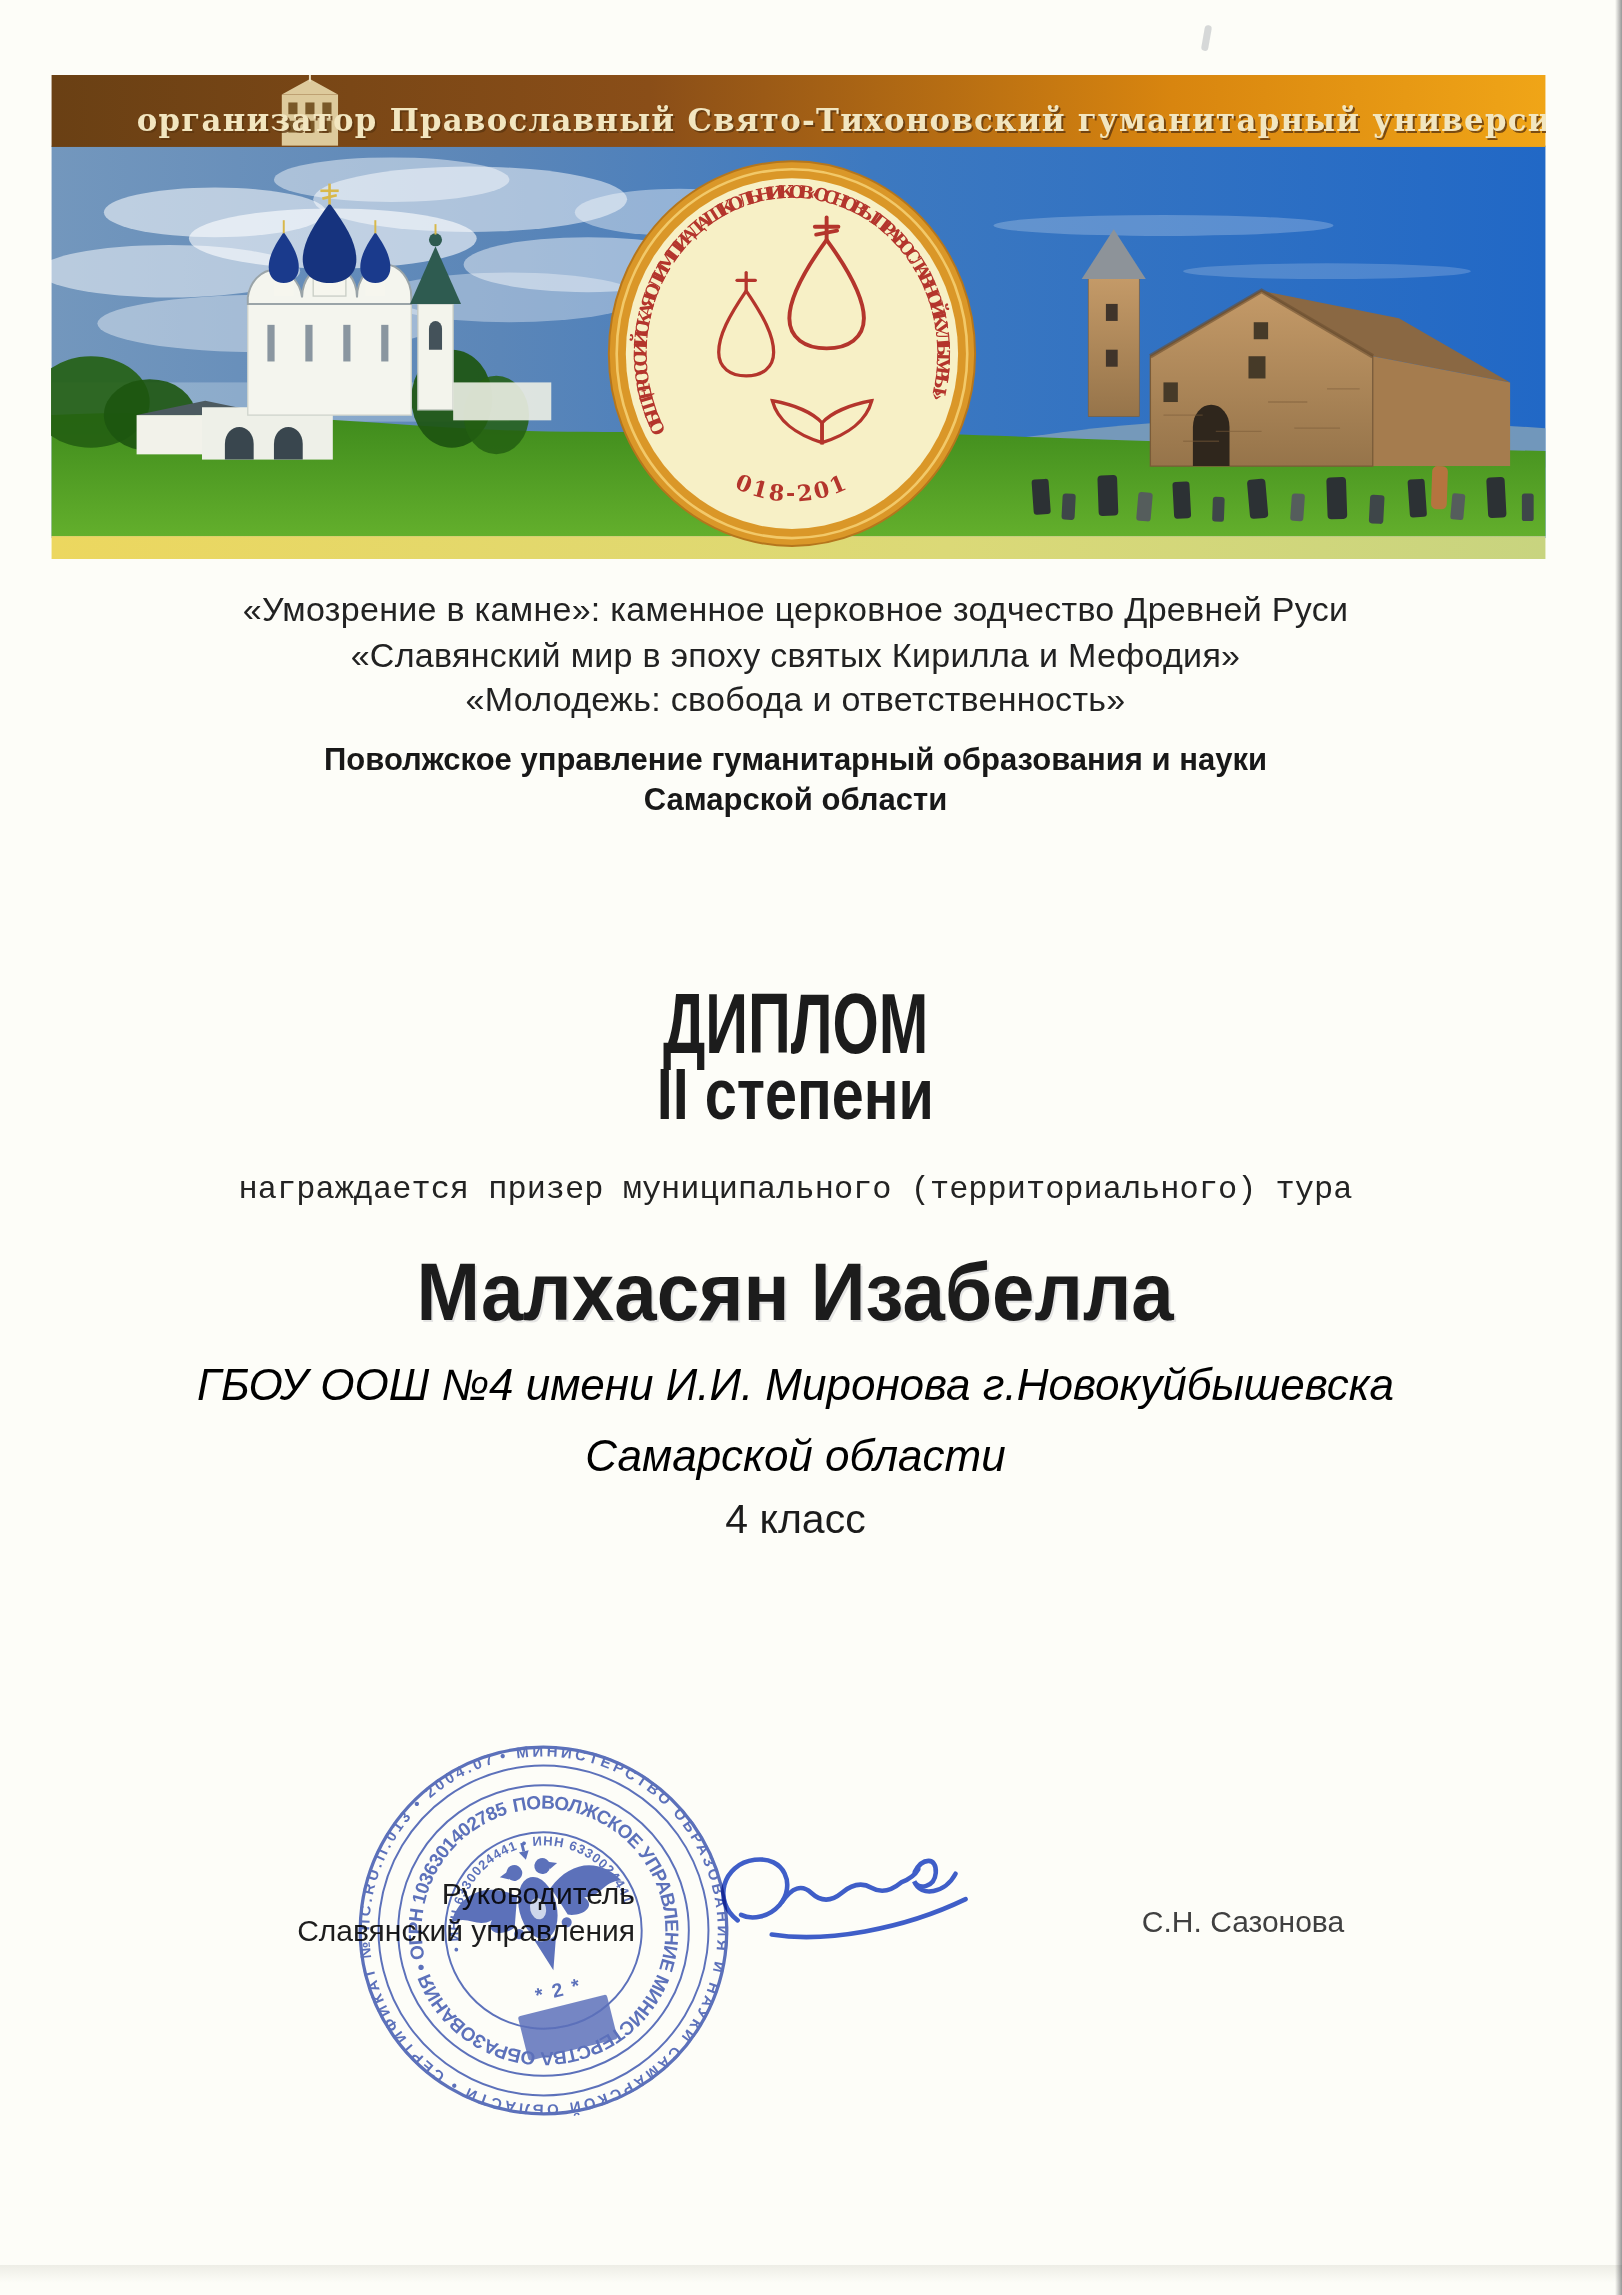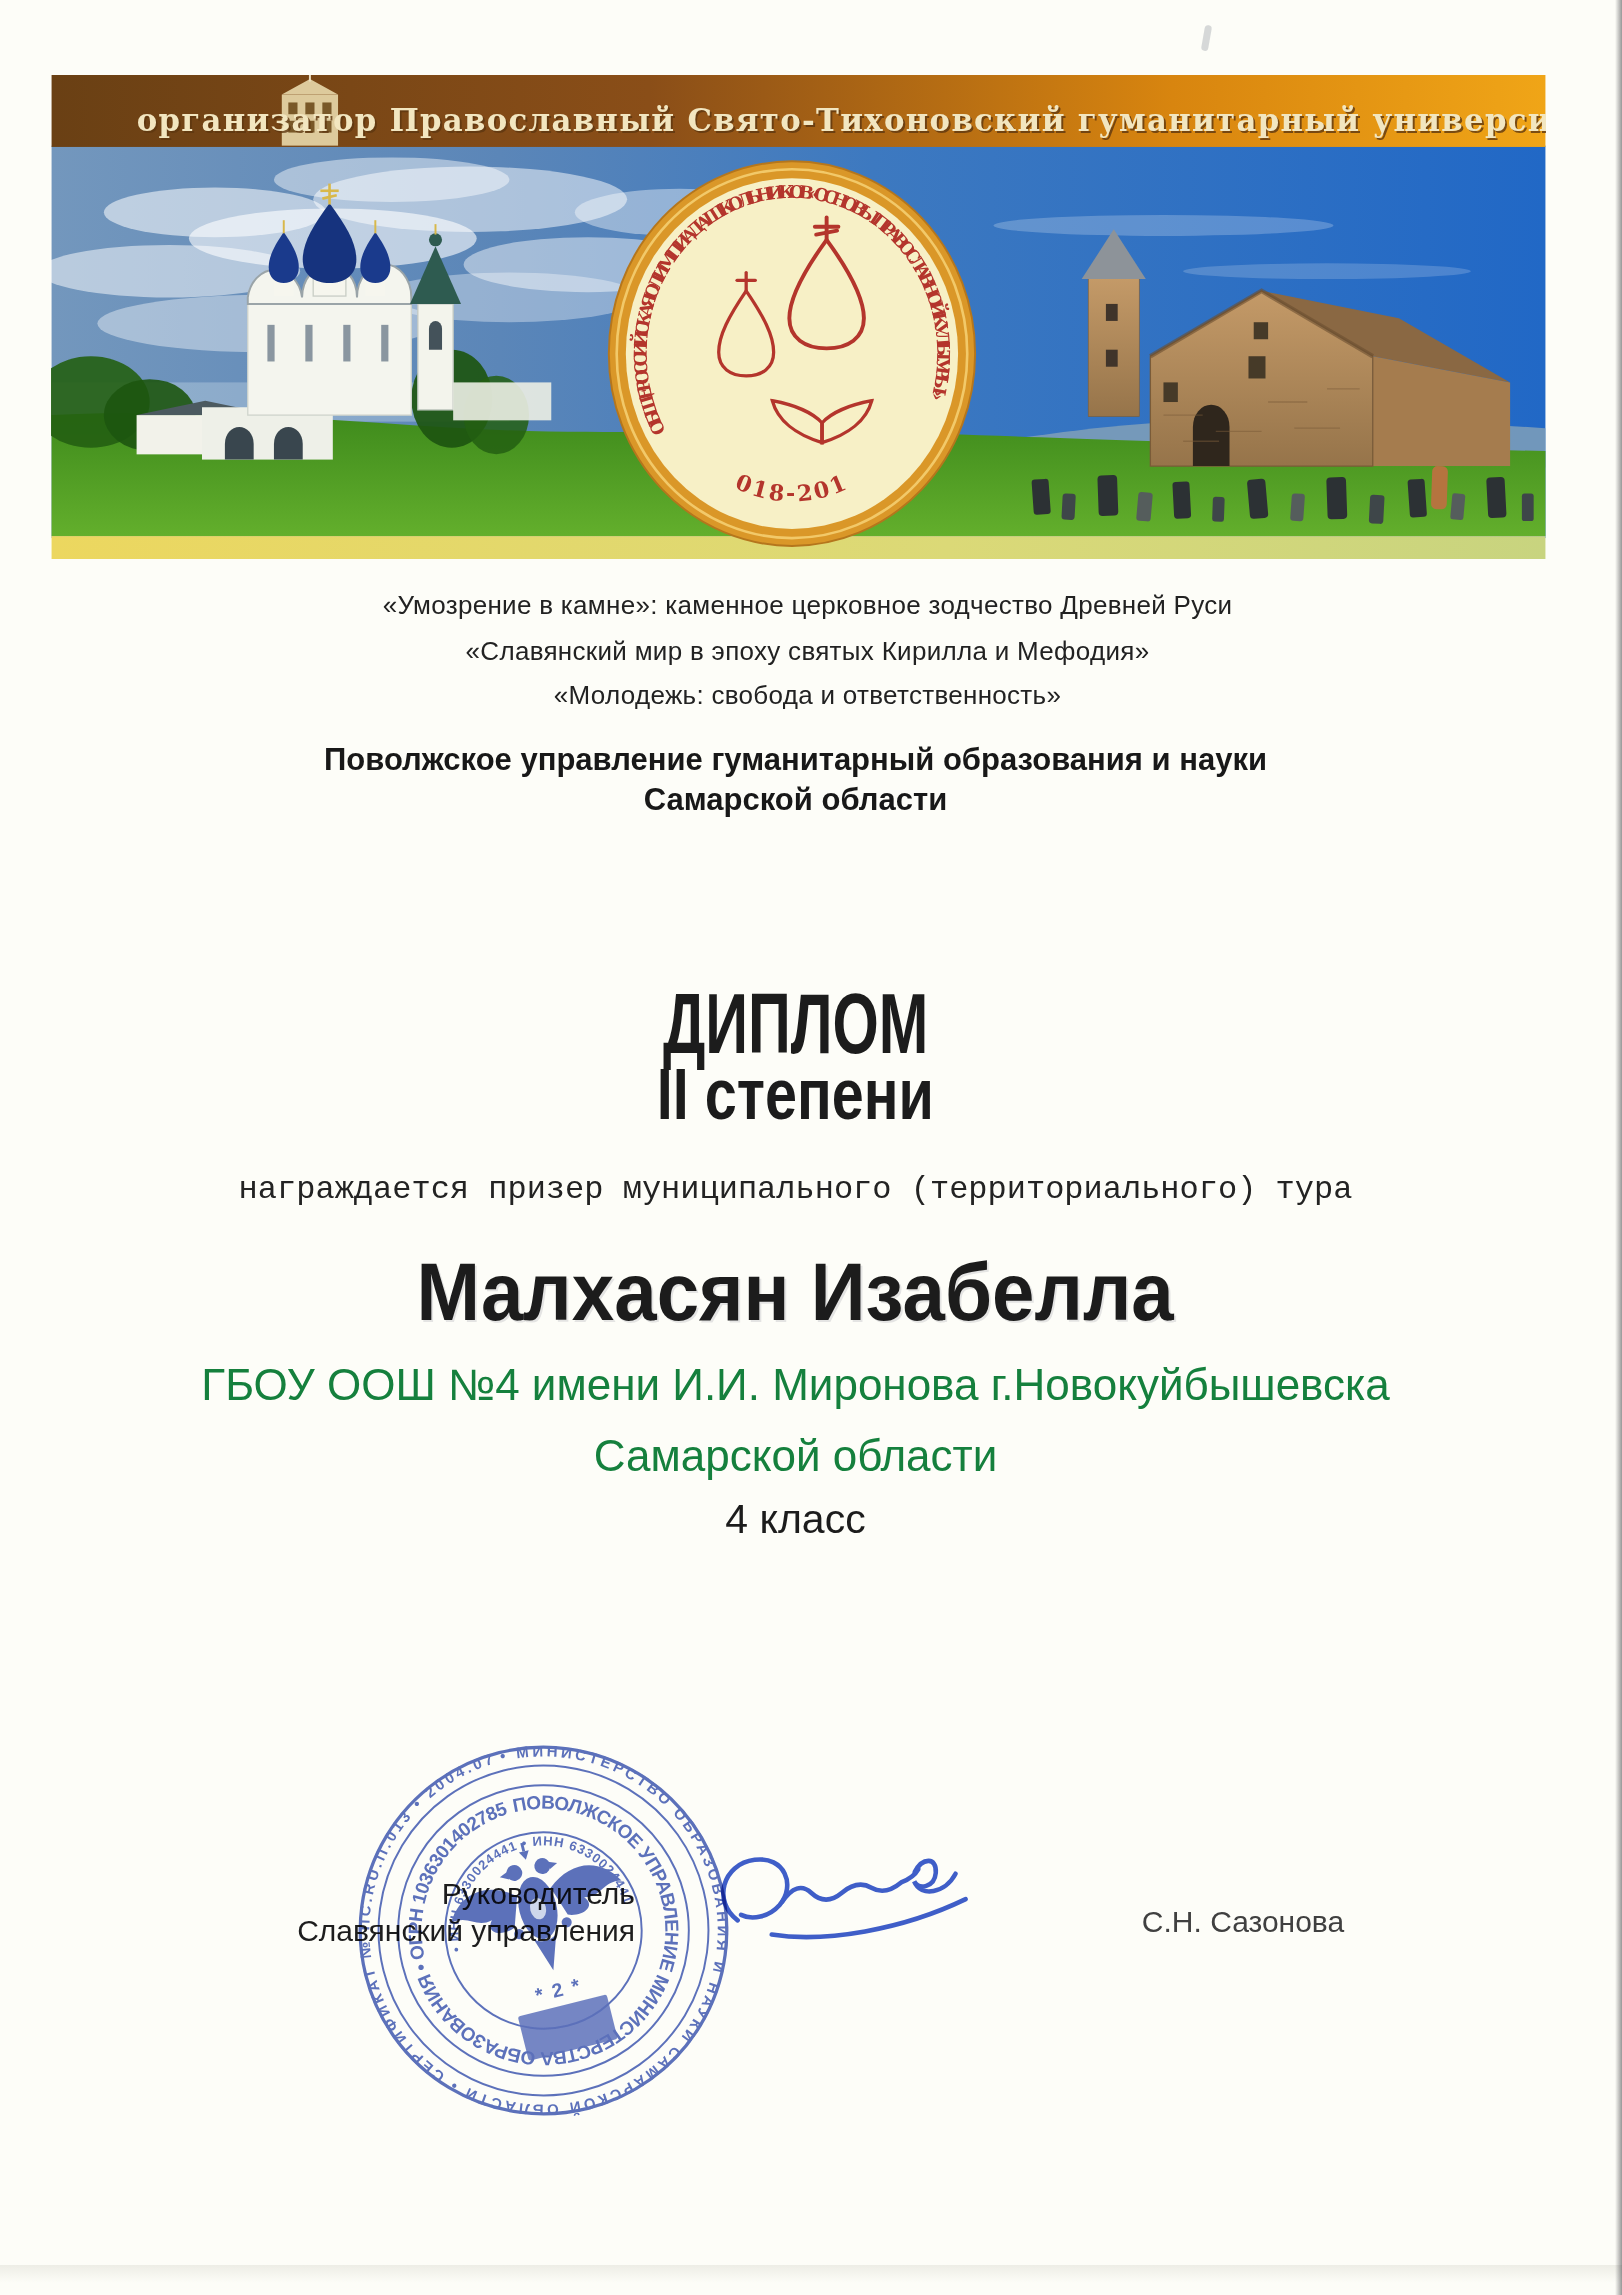--- a/index.html
+++ b/index.html
@@ -1,30 +1,30 @@
 <!DOCTYPE html>
 <html style="font-size:10.5px"><head>
 <meta charset="utf-8">
 <style>
   html,body{margin:0;padding:0;background:#e8e8e4;}
   .page{position:relative;width:1623px;height:2295px;background:#fdfdf8;overflow:hidden;
         font-family:"Liberation Sans", sans-serif;color:#1b1b1b;}
   .banner{position:absolute;left:51px;top:75px;}
   .cline{position:absolute;left:0;width:1591px;text-align:center;line-height:1;color:#1c1c1c;
          font-family:"Liberation Sans", sans-serif;white-space:nowrap;}
-  .topic{font-size:26px;letter-spacing:0.3px;color:#222;padding-left:12px;}
+  .topic{font-size:34px;letter-spacing:0.3px;color:#222;}
   .issuer{font-size:31px;font-weight:bold;color:#181818;}
   .title-line{top:938px;font-size:85px;font-weight:bold;margin-top:43px;}
   .degree-line{top:1058px;font-size:72px;font-weight:bold;}
   .sx70{display:inline-block;transform:scaleX(0.70);transform-origin:center;}
   .sx80{display:inline-block;transform:scaleX(0.80);transform-origin:center;}
   .sx93{display:inline-block;transform:scaleX(0.93);transform-origin:center;}
   .award-line{top:1174px;font-size:32px;color:#232323;font-family:Liberation Mono, monospace;}
   .name-line{top:1251px;font-size:82px;font-weight:bold;text-shadow:2px 2px 0 rgba(90,90,110,0.15);}
-  .school-line{font-size:44px;color:#15803d;}
+  .school-line{font-size:44px;font-style:italic;color:#000000;}
   .grade-line{top:1499px;font-size:41px;}
   .sig-label{position:absolute;left:98px;top:1875px;width:537px;text-align:right;
              font-size:30px;line-height:37px;color:#1d1d1d;z-index:1;}
   .stamp-wrap{position:absolute;left:355px;top:1742px;width:377px;height:377px;z-index:2;
               mix-blend-mode:multiply;opacity:0.9;}
   .sign-wrap{position:absolute;left:690px;top:1813px;width:301px;height:164px;z-index:3;
              transform:rotate(-5deg);mix-blend-mode:multiply;}
   .signer-name{position:absolute;left:1112px;top:1907px;width:262px;text-align:center;
                font-size:30px;line-height:1;color:#404040;}
   .edge-shadow{position:absolute;right:0;top:0;width:7.9px;height:2295px;

